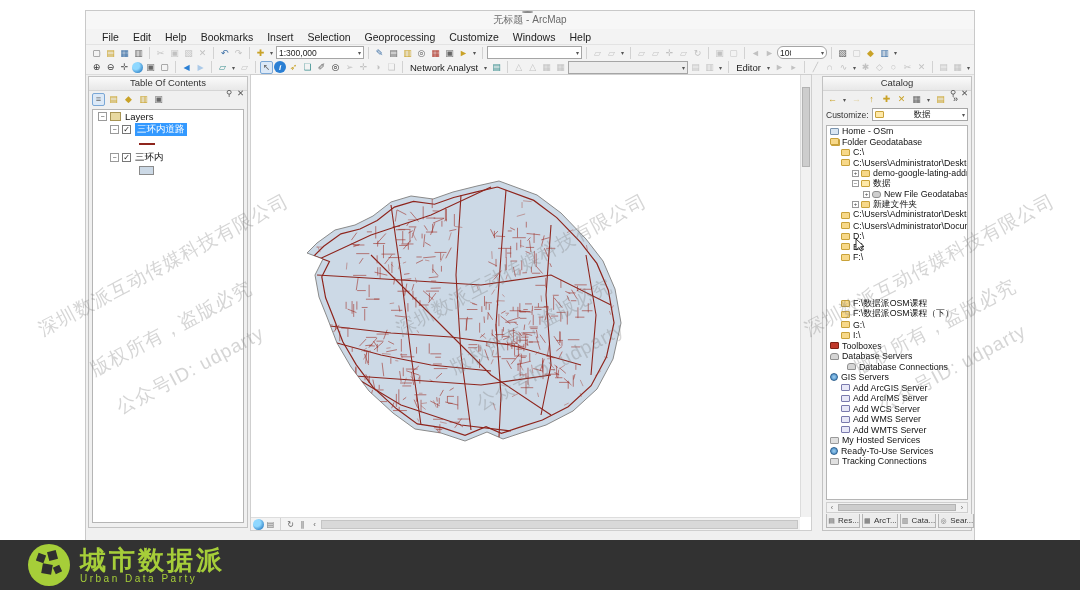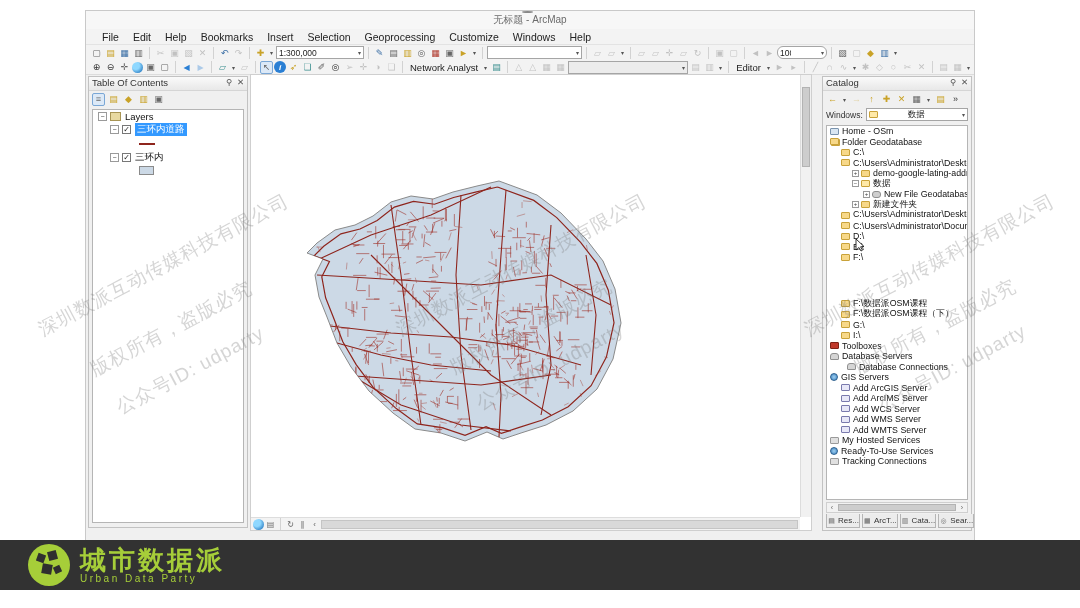--- a/index.html
+++ b/index.html
@@ -41,22 +41,22 @@
   .tdrop { font-size:6px; color:#555; width:7px; text-align:center; flex:0 0 auto; }
   .combo { height:13px; border:1px solid #a5a5a5; background:#fff; display:inline-flex;
     align-items:center; font-size:8.5px; color:#222; padding:0 2px; flex:0 0 auto;gap:28px; }
   .combo .cv { flex:1; overflow:hidden; white-space:nowrap; }
   .combo .ca { font-size:6px; color:#555; margin-left:2px; }
   .combo.dis { background:#ececec; }
   .tb-label { font-size:9.5px; color:#222; padding:0 3px; white-space:nowrap; flex:0 0 auto; }
 
   
   .panel { position:absolute; background:#f0f0f0; border:1px solid #c2c2c2; }
-  .p-head { height:14px; display:flex; align-items:flex-start; padding:0 3px;
-    background:linear-gradient(#fafafa,#e8e8e8); border-bottom:1px solid #d5d5d5; }
+  .p-head { height:14px; display:flex; align-items:center; padding:0 3px;
+    background:linear-gradient(#fafafa,#e8e8e8); border-bottom:1px solid #d5d5d5;flex-direction:column; }
   .p-title { font-size:9.5px; color:#333; }
   .p-hbtns { margin-left:auto; display:flex; gap:5px; align-items:center; }
   .p-hbtns span { font-size:8.5px; color:#555; }
   .p-tools { height:16px; display:flex; align-items:center; gap:2px; padding:0 3px; }
   .tree-box { position:absolute; left:3px; right:3px; background:#fff; border:1px solid #b5b5b5;
     overflow:hidden; }
 
   .toc-row { display:flex; align-items:center; height:13px; font-size:9.5px; color:#111;text-align:center; }
   .exp { width:9px; height:9px; border:1px solid #9a9a9a; display:inline-flex; align-items:center;
     justify-content:center; font-size:7px; color:#444; background:#fff; margin:0 3px; flex:0 0 auto;}
@@ -821,21 +821,21 @@
           <span class="ic yl dis">→</span>
           <span class="ic yl">↑</span>
           <span class="ic yl">✚</span>
           <span class="ic yl">✕</span>
           <span class="ic ">▦</span>
           <span class="tdrop">▾</span>
           <span class="ic yl">▤</span>
           <span class="ic dark">»</span>
         </div>
       <div style="display:flex; align-items:center; padding:1px 3px; gap:3px;">
-        <span style="font-size:8.5px; color:#333;">Windows:</span>
+        <span style="font-size:8.5px; color:#333;">Customize:</span>
         <span class="combo" style="flex:1;">
           <span class="cico fo" style="margin-right:2px;"></span>
           <span class="cv">数据</span>
           <span class="ca">▾</span>
         </span>
       </div>
       <div class="tree-box" style="top:48px; bottom:30px;" id="cat-tree">
         <svg style="position:absolute; left:28px; top:112px; z-index:5;" width="10" height="14">
           <path d="M1,1 L1,12 L4,9.5 L6,13 L7.5,12.2 L5.6,8.8 L9,8.5 Z" fill="#fff" stroke="#000" stroke-width="0.8"></path>
         </svg>

